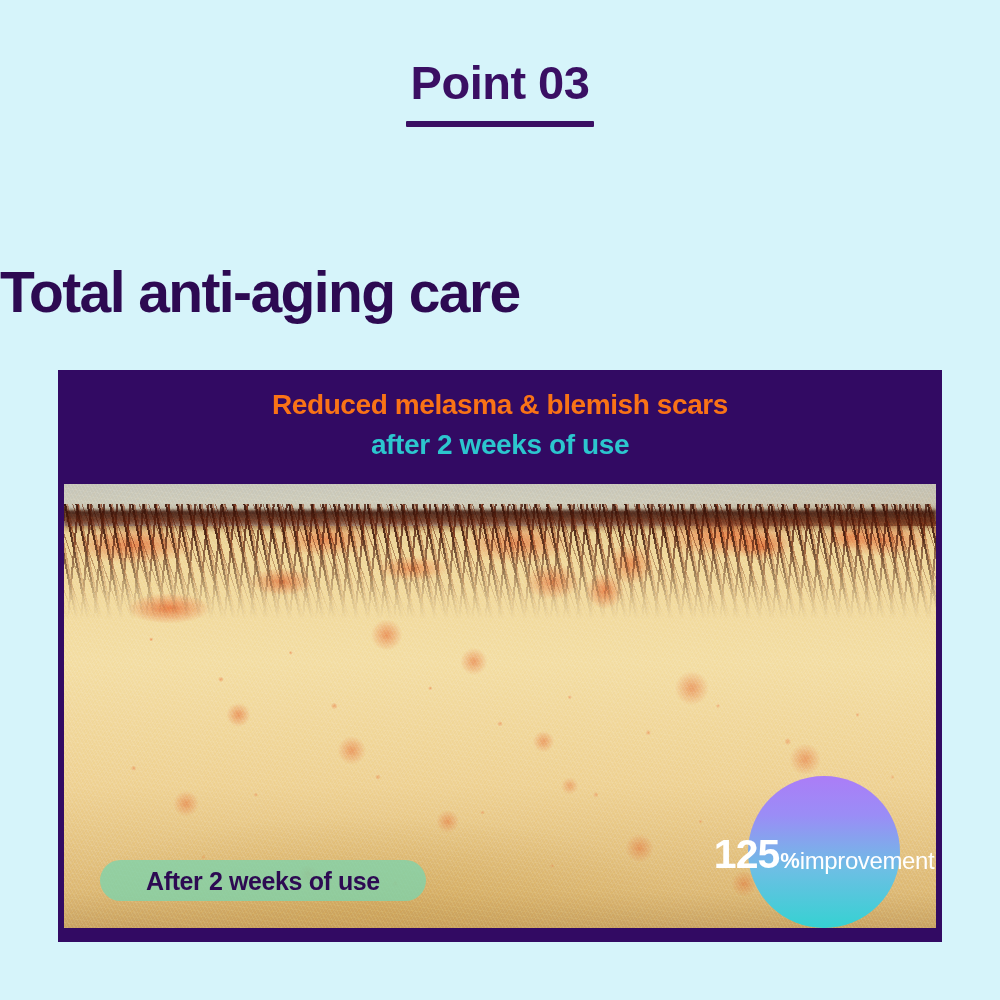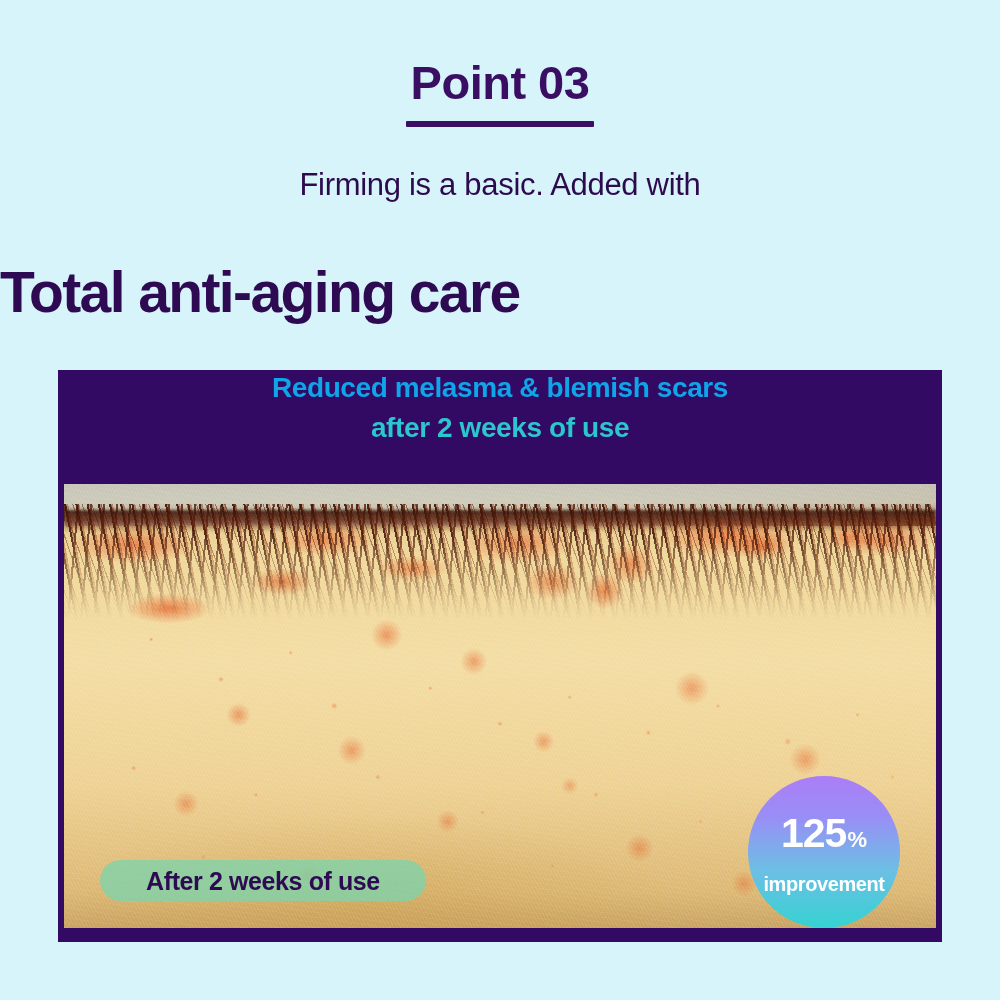--- a/index.html
+++ b/index.html
@@ -92,21 +92,22 @@
   .card-banner {
     position: absolute;
     left: 0;
     top: 0;
     width: 884px;
     height: 113px;
     text-align: center;
   }
   .banner-line1 {
     display: block;
-    color: #0ea5e9;
+    margin-top: 17px;
+    color: #f97316;
     font-size: 28px;
     font-weight: bold;
     line-height: 36px;
     letter-spacing: -0.4px;
   }
   .banner-line2 {
     display: block;
     margin-top: 4px;
     color: #2cc6ce;
     font-size: 28px;
@@ -254,21 +255,21 @@
   
   .badge {
     position: absolute;
     left: 690px;
     top: 406px;
     width: 152px;
     height: 152px;
     border-radius: 50%;
     background: linear-gradient(180deg, #ab7df7 0%, #9a8df6 26%, #6cbfe4 62%, #35d2d2 100%);
     display: flex;
-    flex-direction: column;
+    flex-direction: row;
     align-items: center;
     justify-content: center;
   }
   .badge-value-row {
     display: flex;
     align-items: baseline;
     justify-content: center;
     color: #ffffff;
     margin-top: 4px;
   }
@@ -279,22 +280,22 @@
     letter-spacing: -1px;
   }
   .badge-percent {
     font-size: 22px;
     font-weight: bold;
     line-height: 24px;
     margin-left: 1px;
   }
   .badge-caption {
     color: #ffffff;
-    font-size: 20px;
-    font-weight: bold;
+    font-size: 24px;
+    font-weight: normal;
     line-height: 24px;
     letter-spacing: -0.4px;
     margin-top: 18px;
   }
 
   
   .pill {
     position: absolute;
     left: 42px;
     top: 490px;
@@ -320,21 +321,20 @@
 <div class="page">
 
   <div class="header">
 
     <div class="point-wrap">
       <span class="point-title">Point 03</span>
       <div class="point-underline"></div>
     </div>
 
     <div class="lede">
-      <span class="lede-line">Firming is a basic. Added with</span>
     </div>
 
     <div class="headline">Total anti-aging care</div>
   </div>
 
   <div class="card">
 
     <div class="card-banner">
       <span class="banner-line1">Reduced melasma &amp; blemish scars</span>
       <span class="banner-line2">after 2 weeks of use</span>

